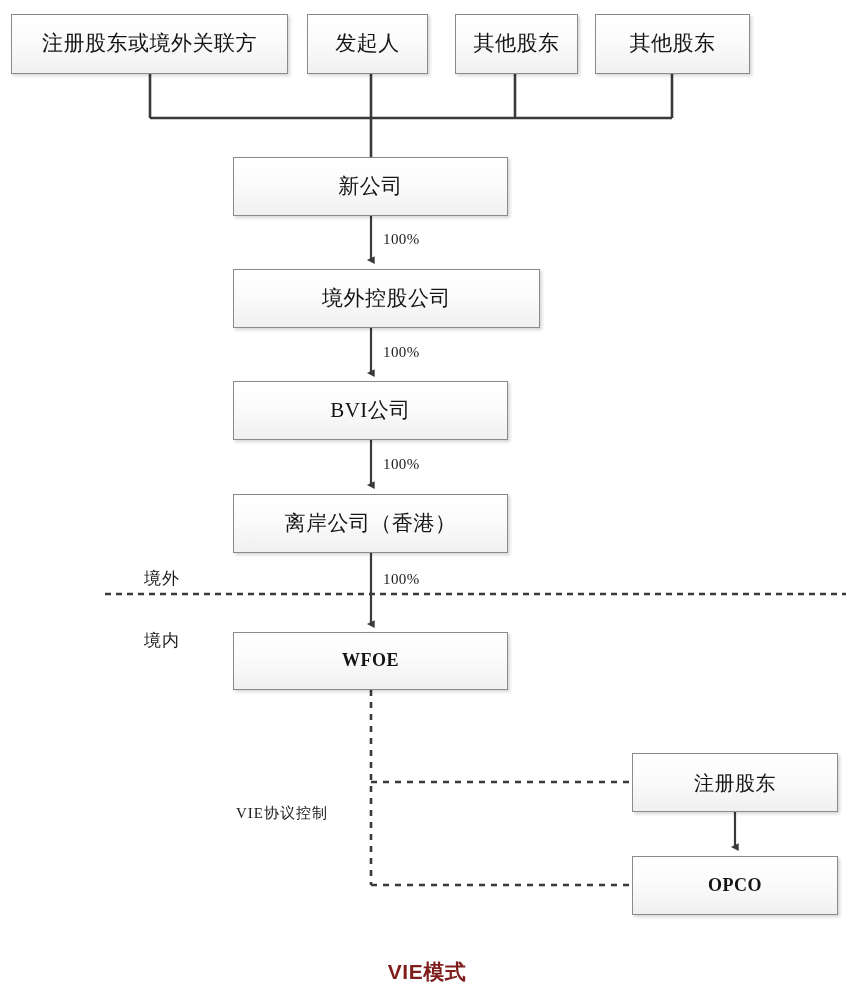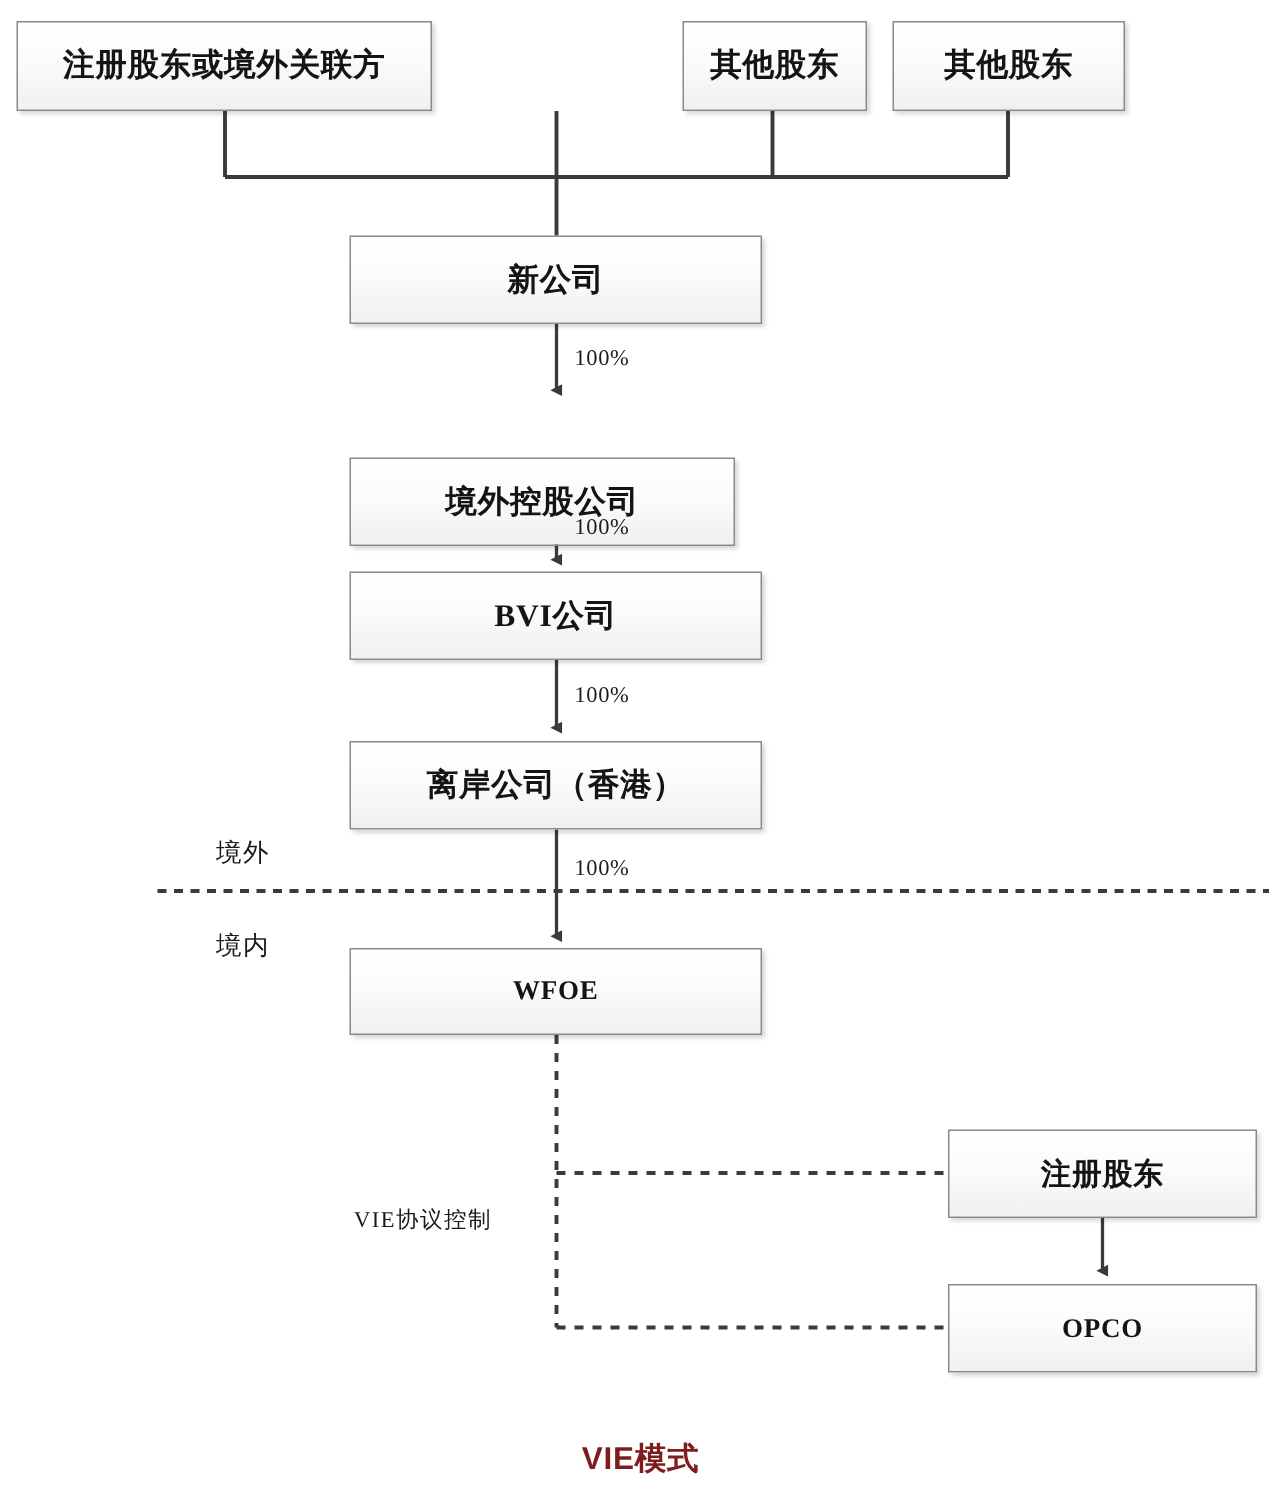--- a/index.html
+++ b/index.html
@@ -28,21 +28,20 @@
     background: linear-gradient(to bottom, #ffffff 0%, #fbfbfb 45%, #f0f0f0 100%);
     box-shadow: 2px 2px 3px rgba(0,0,0,0.16);
     display: flex;
     align-items: center;
     justify-content: center;
     text-align: center;
     font-family: "Liberation Serif", "DejaVu Serif", serif;
     color: #141414;
     line-height: 1.1;
     letter-spacing: 0.5px;
-    font-weight: bold;
   }
   .node.cn { font-size: 21px; }
   .node.cn-sm { font-size: 20px; }
   .node.latin {
     font-size: 18px;
     font-family: "Liberation Serif", "DejaVu Serif", serif;
     font-weight: 700;
     letter-spacing: 0.5px;
   }
   .node.mixed { font-size: 21px; }
@@ -55,20 +54,21 @@
     white-space: nowrap;
     letter-spacing: 0.4px;
   }
   .region-label {
     position: absolute;
     font-family: "Liberation Serif", "DejaVu Serif", serif;
     font-size: 17px;
     color: #1a1a1a;
     white-space: nowrap;
     letter-spacing: 1px;
+    margin-top: 10px;
   }
   .vie-label {
     position: absolute;
     font-family: "Liberation Serif", "DejaVu Serif", serif;
     font-size: 15px;
     color: #1a1a1a;
     white-space: nowrap;
     letter-spacing: 1px;
   }
   .diagram-title {
@@ -130,34 +130,37 @@
 
     <g stroke="#3a3a3a" stroke-width="2.2" fill="none">
       <path d="M 735 812 L 735 847" marker-end="url(#arrowhead)"></path>
     </g>
   </svg>
 
   <div class="node cn" style="left:11px; top:14px; width:277px; height:60px;">
     <span>注册股东或境外关联方</span>
   </div>
 
+  <div class="node cn" style="left:307px; top:14px; width:121px; height:60px;">
+    <span>发起人</span>
+  </div>
 
   <div class="node cn" style="left:455px; top:14px; width:123px; height:60px;">
     <span>其他股东</span>
   </div>
 
   <div class="node cn" style="left:595px; top:14px; width:155px; height:60px;">
     <span>其他股东</span>
   </div>
 
   <div class="node cn" style="left:233px; top:157px; width:275px; height:59px;">
     <span>新公司</span>
   </div>
 
-  <div class="node cn" style="left:233px; top:269px; width:257px; height:59px;margin-top:36px;">
+  <div class="node cn" style="left:233px; top:269px; width:307px; height:59px;">
     <span>境外控股公司</span>
   </div>
 
   <div class="node mixed" style="left:233px; top:381px; width:275px; height:59px;">
     <span>BVI公司</span>
   </div>
 
   <div class="node latin" style="left:233px; top:632px; width:275px; height:58px;">
     <span>WFOE</span>
   </div>

